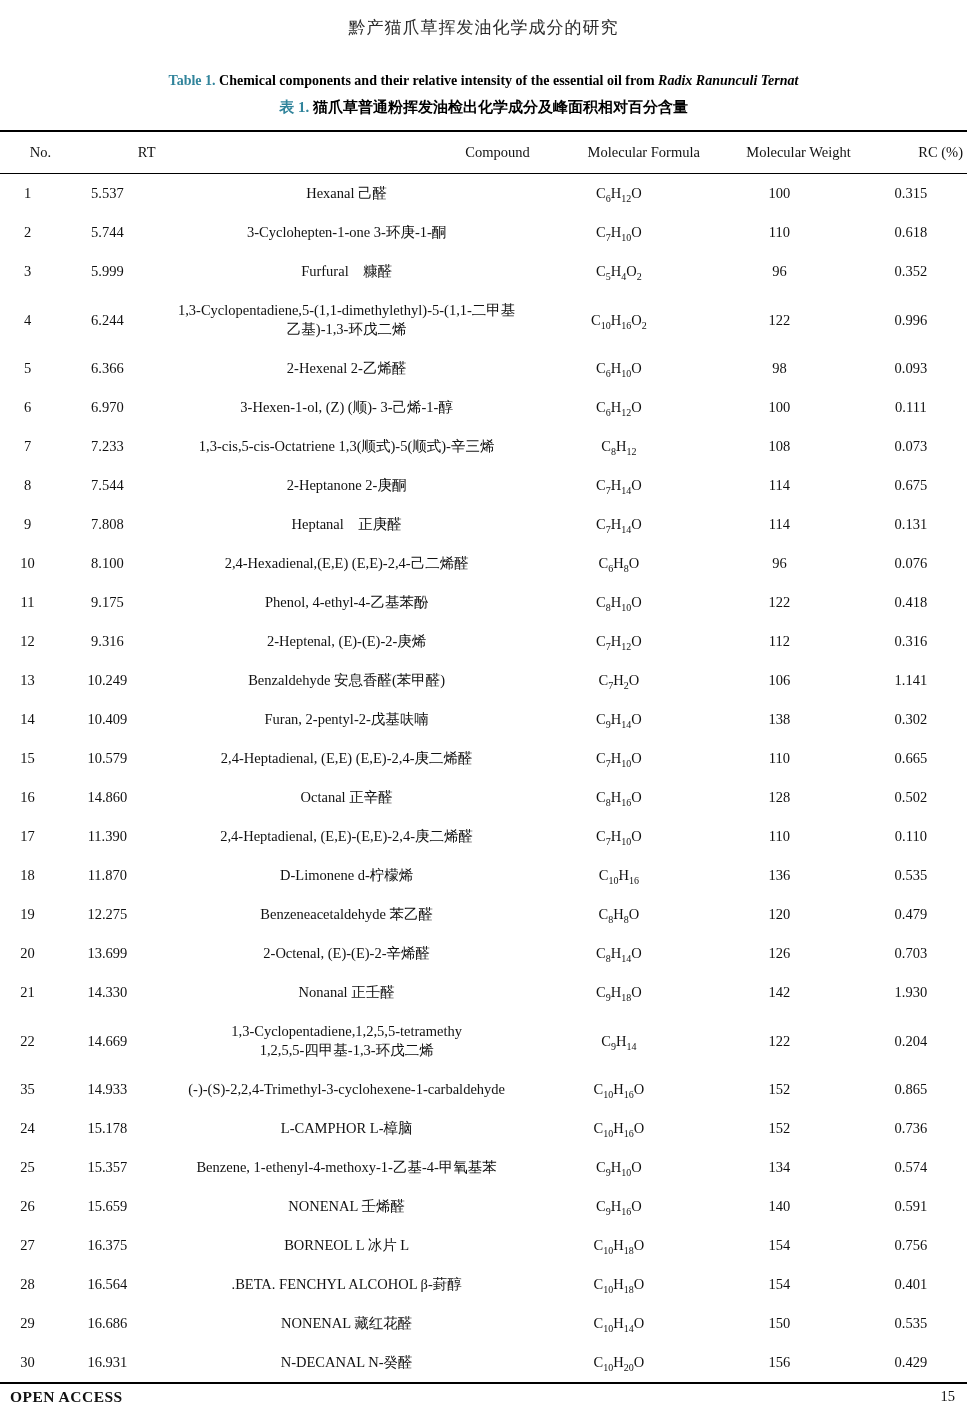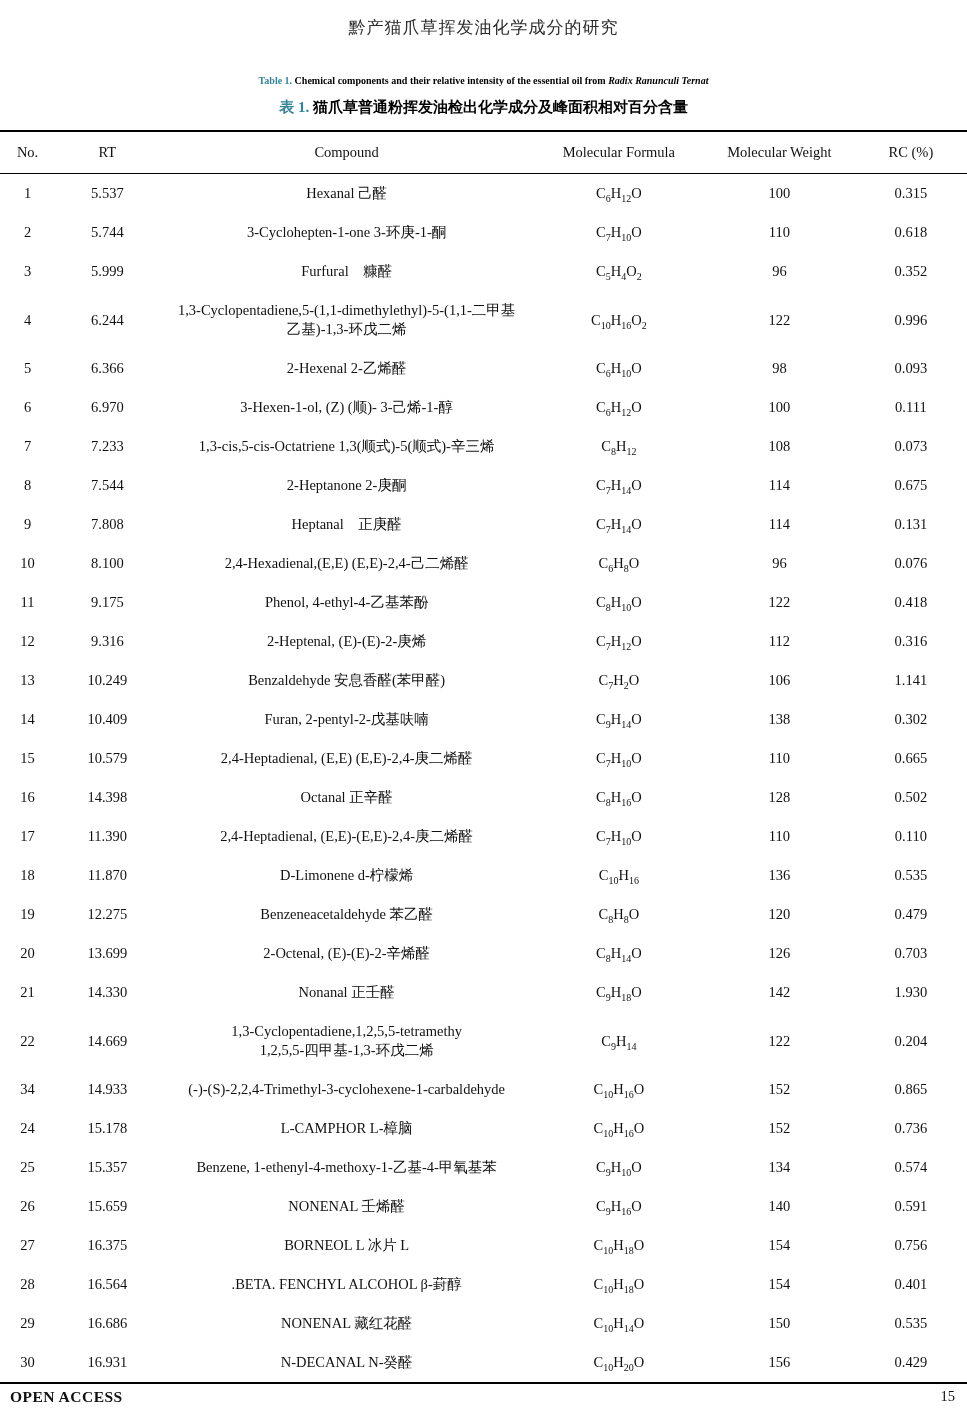--- a/index.html
+++ b/index.html
@@ -23,21 +23,21 @@
     color: #2b2b2b;
     letter-spacing: 1px;
   }
   .caption {
     margin-top: 29px;
     text-align: center;
     font-weight: bold;
     color: #000000;
   }
   .caption-en {
-    font-size: 10px;
+    font-size: 14px;
     line-height: 17px;
     margin-top: 32px;
   }
   .caption-zh {
     font-size: 15px;
     line-height: 20px;
     margin-top: 8px;
   }
   .caption .accent { 
     color: #31849b;
@@ -58,21 +58,21 @@
   .data-table col.c-compound { width: 38.7%; }
   .data-table col.c-formula { width: 17.6%; }
   .data-table col.c-mw { width: 15.6%; }
   .data-table col.c-rc { width: 11.6%; }
   .data-table th {
     font-weight: normal;
     font-size: 14.5px;
     line-height: 19px;
     padding: 11px 4px;
     border-bottom: 1px solid #000000;
-    text-align: center;
+    text-align: right;
   }
   .data-table td {
     font-size: 14.5px;
     line-height: 19px;
     padding: 10px 4px;
     text-align: center;
     vertical-align: middle;
   }
   .data-table td.compound {
     white-space: pre-line;
@@ -245,21 +245,21 @@
       <tr>
         <td>15</td>
         <td>10.579</td>
         <td class="compound">2,4-Heptadienal, (E,E) (E,E)-2,4-庚二烯醛</td>
         <td>C<sub>7</sub>H<sub>10</sub>O</td>
         <td>110</td>
         <td>0.665</td>
       </tr>
       <tr>
         <td>16</td>
-        <td>14.398</td>
+        <td>14.860</td>
         <td class="compound">Octanal 正辛醛</td>
         <td>C<sub>8</sub>H<sub>16</sub>O</td>
         <td>128</td>
         <td>0.502</td>
       </tr>
       <tr>
         <td>17</td>
         <td>11.390</td>
         <td class="compound">2,4-Heptadienal, (E,E)-(E,E)-2,4-庚二烯醛</td>
         <td>C<sub>7</sub>H<sub>10</sub>O</td>
@@ -301,21 +301,21 @@
       <tr>
         <td>22</td>
         <td>14.669</td>
         <td class="compound">1,3-Cyclopentadiene,1,2,5,5-tetramethy
 1,2,5,5-四甲基-1,3-环戊二烯</td>
         <td>C<sub>9</sub>H<sub>14</sub></td>
         <td>122</td>
         <td>0.204</td>
       </tr>
       <tr>
-        <td>34</td>
+        <td>35</td>
         <td>14.933</td>
         <td class="compound">(-)-(S)-2,2,4-Trimethyl-3-cyclohexene-1-carbaldehyde</td>
         <td>C<sub>10</sub>H<sub>16</sub>O</td>
         <td>152</td>
         <td>0.865</td>
       </tr>
       <tr>
         <td>24</td>
         <td>15.178</td>
         <td class="compound">L-CAMPHOR L-樟脑</td>

